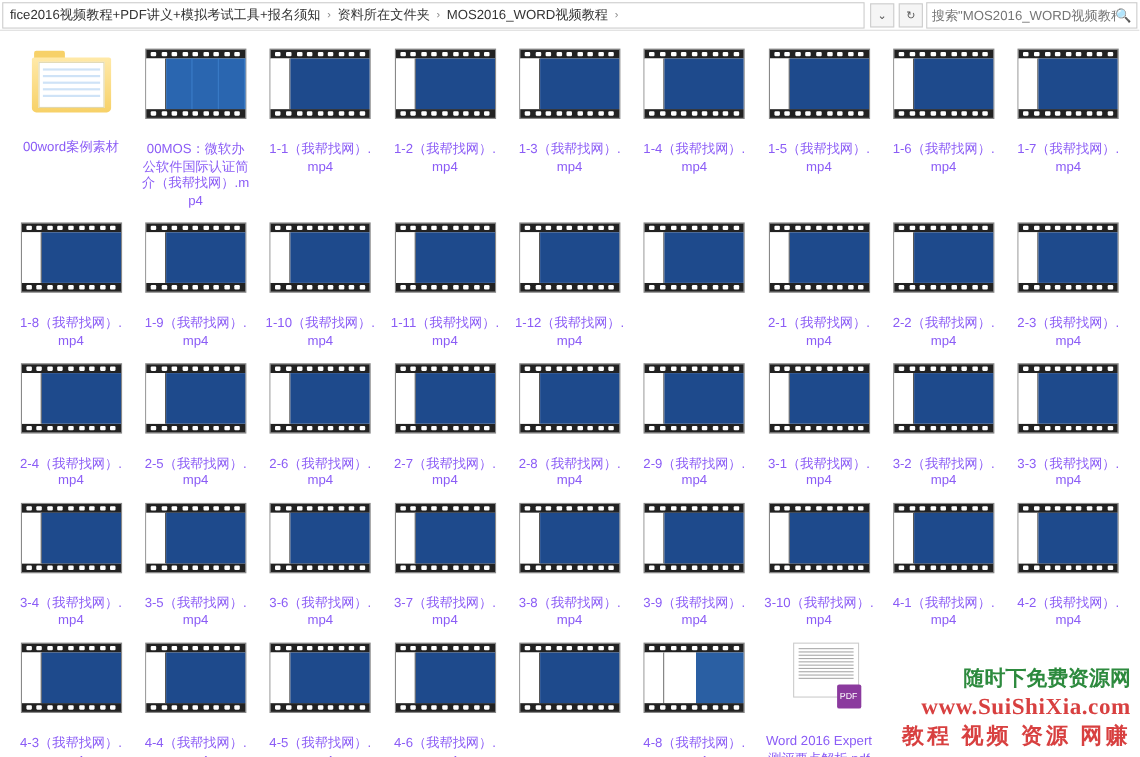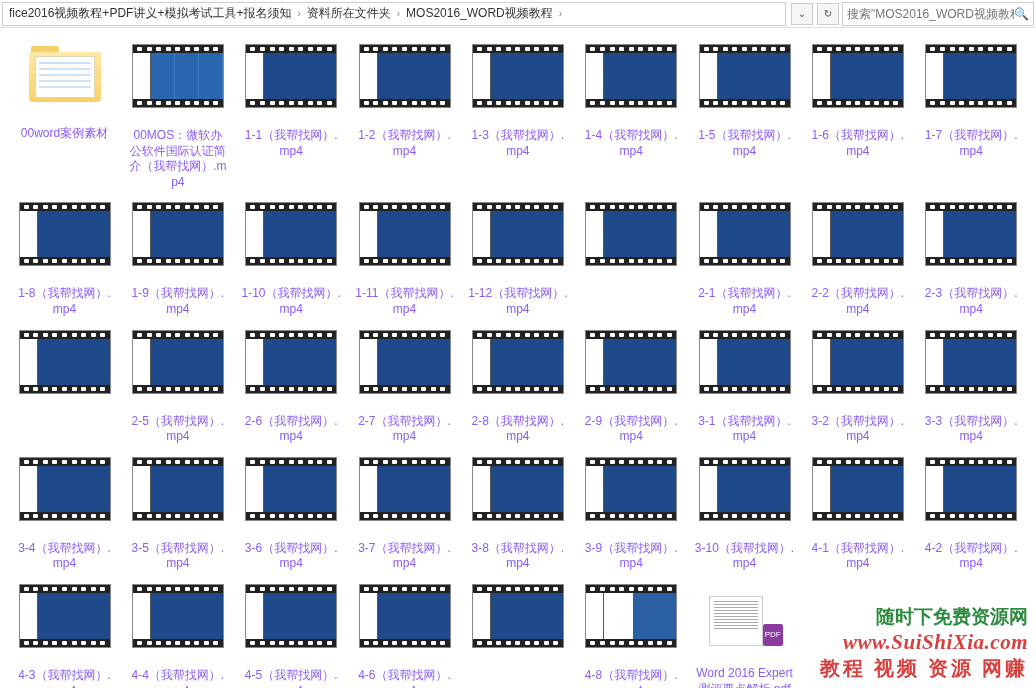--- a/index.html
+++ b/index.html
@@ -152,21 +152,21 @@
     .video-main.intro {
       background: #2a66b0;
       display: flex;
     }
     .video-main.intro .col { flex:1; border-right:1px solid #3a7cc8; }
     .video-main.light {
       background: linear-gradient(to right, #fff 40%, #2a5fa3 40%);
     }
     .pdf-thumb {
       width: 72px; height: 62px;
-      display: flex; flex-direction: row;
+      display: flex; flex-direction: column;
       align-items: flex-end;
     }
     .pdf-page {
       width: 60px; height: 50px;
       background: #fff;
       border: 1px solid #ccc;
       padding: 4px;
     }
     .pdf-page div { height: 1px; background: #aaa; margin-bottom: 2px; }
     .pdf-badge {
@@ -193,21 +193,20 @@
       color: #2d8a3e;
       text-shadow: 1px 1px 0 #fff, -1px -1px 0 #fff, 1px -1px 0 #fff, -1px 1px 0 #fff;
       margin-top: 12px;
     }
     .wm-line2 {
       font-size: 21px;
       font-weight: bold;
       color: #d84040;
       text-shadow: 1px 1px 0 #fff, -1px -1px 0 #fff, 1px -1px 0 #fff, -1px 1px 0 #fff;
       letter-spacing: 0.5px;
-      font-style: italic;
     }
     .wm-line3 {
       font-size: 20px;
       font-weight: bold;
       color: #d84040;
       text-shadow: 1px 1px 0 #fff, -1px -1px 0 #fff, 1px -1px 0 #fff, -1px 1px 0 #fff;
       letter-spacing: 3px;
     }
   </style>
 </head>
@@ -803,20 +802,21 @@
             <span></span>
             <span></span>
             <span></span>
             <span></span>
             <span></span>
             <span></span>
             <span></span>
             <span></span>
           </div>
         </div>
+        <div class="item-label">2-4（我帮找网）.mp4</div>
       </div>
       <div class="item">
         <div class="video-thumb">
           <div class="sprocket">
             <span></span>
             <span></span>
             <span></span>
             <span></span>
             <span></span>
             <span></span>

